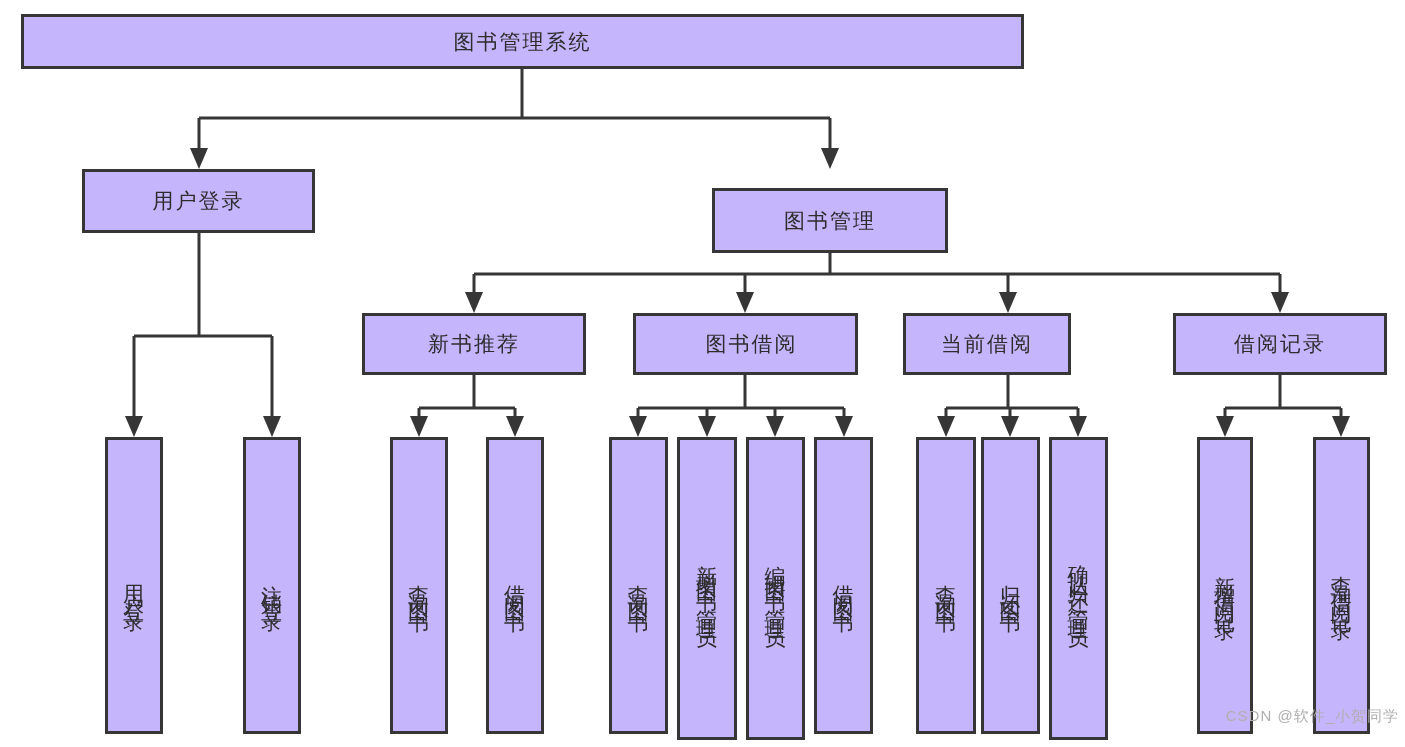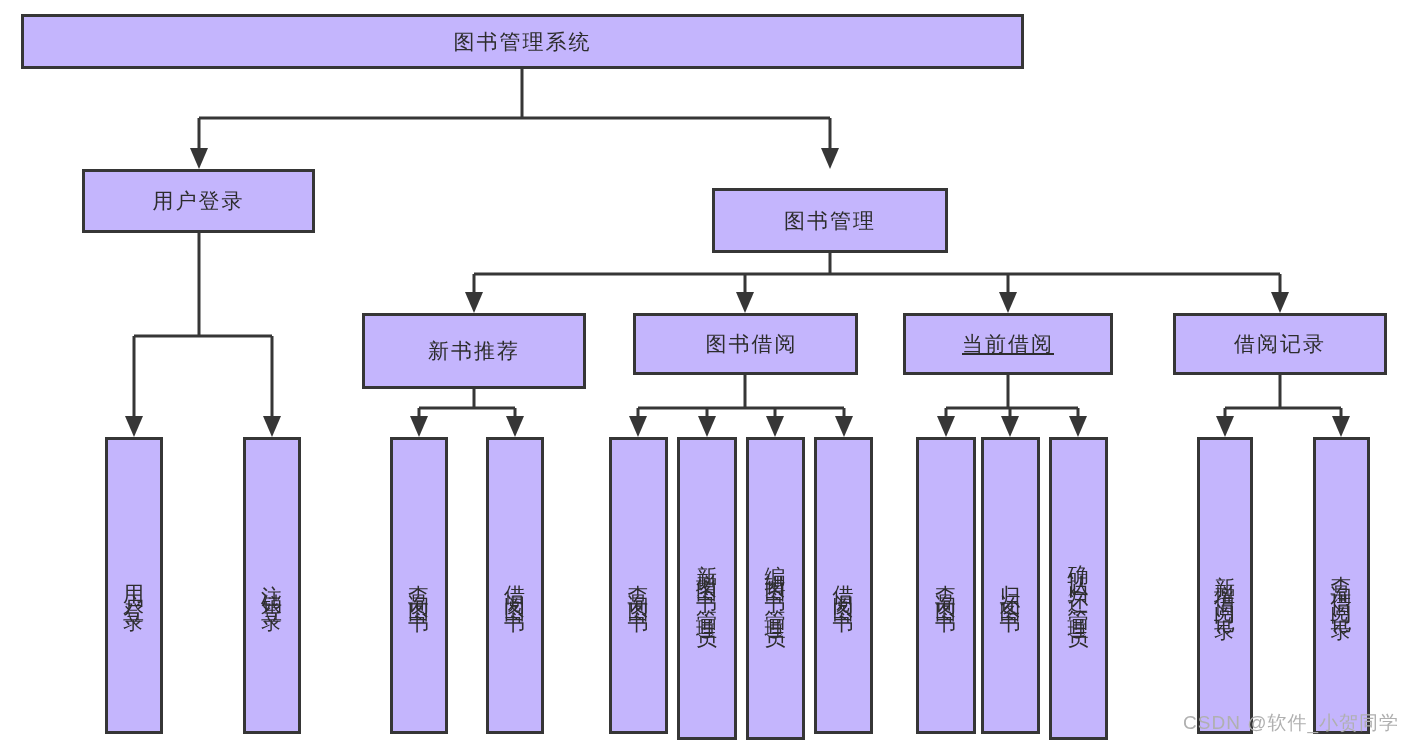--- a/index.html
+++ b/index.html
@@ -26,22 +26,22 @@
     line-height: 1.2;
   }
   .leaf {
     writing-mode: vertical-rl;
     text-orientation: mixed;
     letter-spacing: 9px;
     font-size: 21px;
   }
   .watermark {
     position: absolute;
-    right: 6px; bottom: 11px;
-    font-size: 19px;
+    right: 6px; bottom: 21px;
+    font-size: 15px;
     color: var(--watermark, #b0b0b0);
     letter-spacing: 1px;
     z-index: 5;
     white-space: nowrap;
     text-align: right;
   }
 </style>
 </head>
 <body>
 
@@ -81,23 +81,23 @@
     <path class="c-line" d="M1280,375 V408 M1225,408 H1341 M1225,408 V416 M1341,408 V416"></path>
     <polygon class="c-arrow" points="1216,416 1234,416 1225,437"></polygon>
     <polygon class="c-arrow" points="1332,416 1350,416 1341,437"></polygon>
   </svg>
 
   <div class="node" style="left:21px; top:14px; width:1003px; height:55px;">图书管理系统</div>
 
   <div class="node" style="left:82px; top:169px; width:233px; height:64px;">用户登录</div>
   <div class="node" style="left:712px; top:168px; width:236px; height:65px;margin-top:20px;">图书管理</div>
 
-  <div class="node" style="left:362px; top:313px; width:224px; height:76px;">新书推荐</div>
+  <div class="node" style="left:362px; top:313px; width:224px; height:62px;">新书推荐</div>
   <div class="node" style="left:633px; top:313px; width:225px; height:62px;padding-left:12px;">图书借阅</div>
-  <div class="node" style="left:903px; top:313px; width:210px; height:62px;text-decoration:underline;">当前借阅</div>
+  <div class="node" style="left:903px; top:313px; width:168px; height:62px;">当前借阅</div>
   <div class="node" style="left:1173px; top:313px; width:214px; height:62px;">借阅记录</div>
 
   <div class="node leaf" style="left:105px; top:437px; width:58px; height:297px;">用户登录</div>
   <div class="node leaf" style="left:243px; top:437px; width:58px; height:297px;">注销登录</div>
 
   <div class="node leaf" style="left:390px; top:437px; width:58px; height:297px;">查询图书</div>
   <div class="node leaf" style="left:486px; top:437px; width:58px; height:297px;">借阅图书</div>
 
   <div class="node leaf" style="left:609px; top:437px; width:59px; height:297px;">查询图书</div>
   <div class="node leaf" style="left:677px; top:437px; width:60px; height:303px;">新增图书（管理员）</div>

